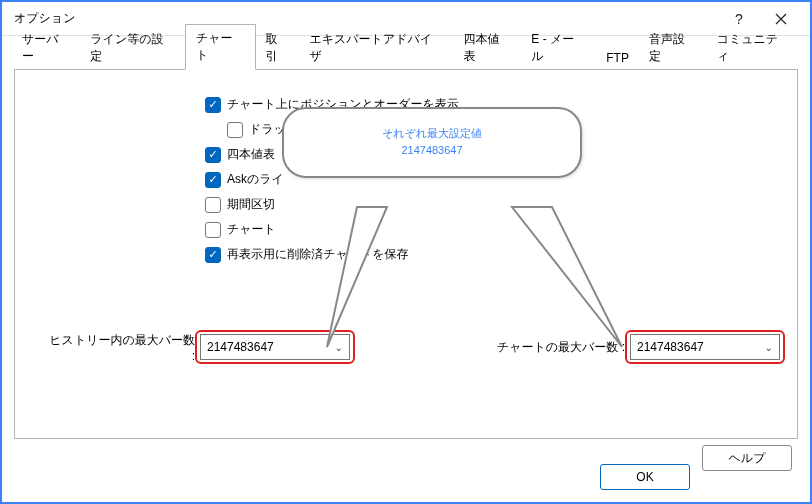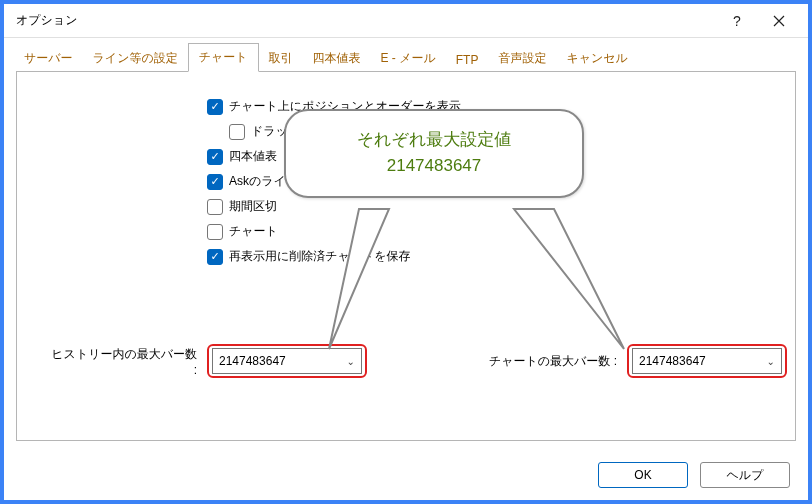--- a/index.html
+++ b/index.html
@@ -9,21 +9,21 @@
     font-size: 12px;
     background: #fff;
     width: 812px;
     height: 504px;
     overflow: hidden;
     position: relative;
   }
   .window {
     width: 812px;
     height: 504px;
-    border: 4px solid #3b82f6;
+    border: 2px solid #3b82f6;
     position: relative;
     background: #fff;
   }
   .titlebar {
     height: 34px;
     display: flex;
     align-items: center;
     padding: 0 8px 0 12px;
     border-bottom: 1px solid #e0e0e0;
   }
@@ -39,21 +39,21 @@
   }
   .tabs {
     display: flex;
     align-items: flex-end;
     padding: 8px 10px 0 10px;
     height: 34px;
   }
   .tab {
     padding: 5px 10px 5px 10px;
     font-size: 12px;
-    color: #a16207;
+    color: #000000;
     cursor: default;
     position: relative;
   }
   .tab.active {
     border: 1px solid #b5b5b5;
     border-bottom: 1px solid #fff;
     border-radius: 0;
     background: #fff;
     z-index: 2;
   }
@@ -91,25 +91,25 @@
   .rows {
     position: absolute;
     left: 190px;
     top: 18px;
     width: 560px;
   }
   .indent { margin-left: 22px; }
   .bottomrow {
     position: absolute;
     left: 30px;
-    top: 272px;
+    top: 260px;
     width: 740px;
     display: flex;
     align-items: center;
-    gap: 10px;
+    gap: 0;
   }
   .label-right { text-align: right; }
   .combo {
     height: 26px;
     border: 1px solid #767676;
     display: inline-flex;
     align-items: center;
     padding: 0 6px;
     width: 150px;
     background: #fff;
@@ -141,35 +141,35 @@
     height: 26px;
     border: 1px solid #888;
     border-radius: 3px;
     background: #fff;
     display: inline-flex;
     align-items: center;
     justify-content: center;
     padding: 0 16px;
     font-size: 12px;
   }
-  .btn.primary { border-color: #0067c0; }
+  .btn.primary { border-color: #0067c0; margin-top: 19px; }
   .callout {
     position: absolute;
     left: 280px;
     top: 105px;
     width: 300px;
     background: #fff;
     border: 2px solid #888;
     border-radius: 24px;
     padding: 16px 10px 18px 10px;
     text-align: center;
     box-shadow: 1px 1px 3px rgba(0,0,0,0.15);
     z-index: 5;
   }
-  .callout .line1 { color: #4d7c0f; font-size: 17px; font-weight: 500; line-height: 1.5; }
+  .callout .line1 { color: #3b82f6; font-size: 11px; font-weight: 500; line-height: 1.5; }
   .tail1 {
     position: absolute;
     left: 325px;
     top: 205px;
     width: 0; height: 0;
     z-index: 4;
   }
   .tail1 svg, .tail2 svg { overflow: visible; }
   .tail2 {
     position: absolute;
@@ -192,25 +192,26 @@
           <path d="M1 1 L11 11 M11 1 L1 11" stroke="#222" stroke-width="1.2"></path>
         </svg>
     </div>
   </div>
 
   <div class="tabs">
     <div class="tab">サーバー</div>
     <div class="tab">ライン等の設定</div>
     <div class="tab active">チャート</div>
     <div class="tab">取引</div>
+    <div class="tab">エキスパートアドバイザ</div>
     <div class="tab">四本値表</div>
     <div class="tab">E - メール</div>
     <div class="tab">FTP</div>
     <div class="tab">音声設定</div>
-    <div class="tab">キャンセル</div>
+    <div class="tab">コミュニティ</div>
   </div>
 
   <div class="tab-panel">
 
     <div class="rows">
       <div class="checkrow">
         <span class="checkbox checked">✓</span>
         <span>チャート上にポジションとオーダーを表示</span>
       </div>
       <div class="checkrow indent">

